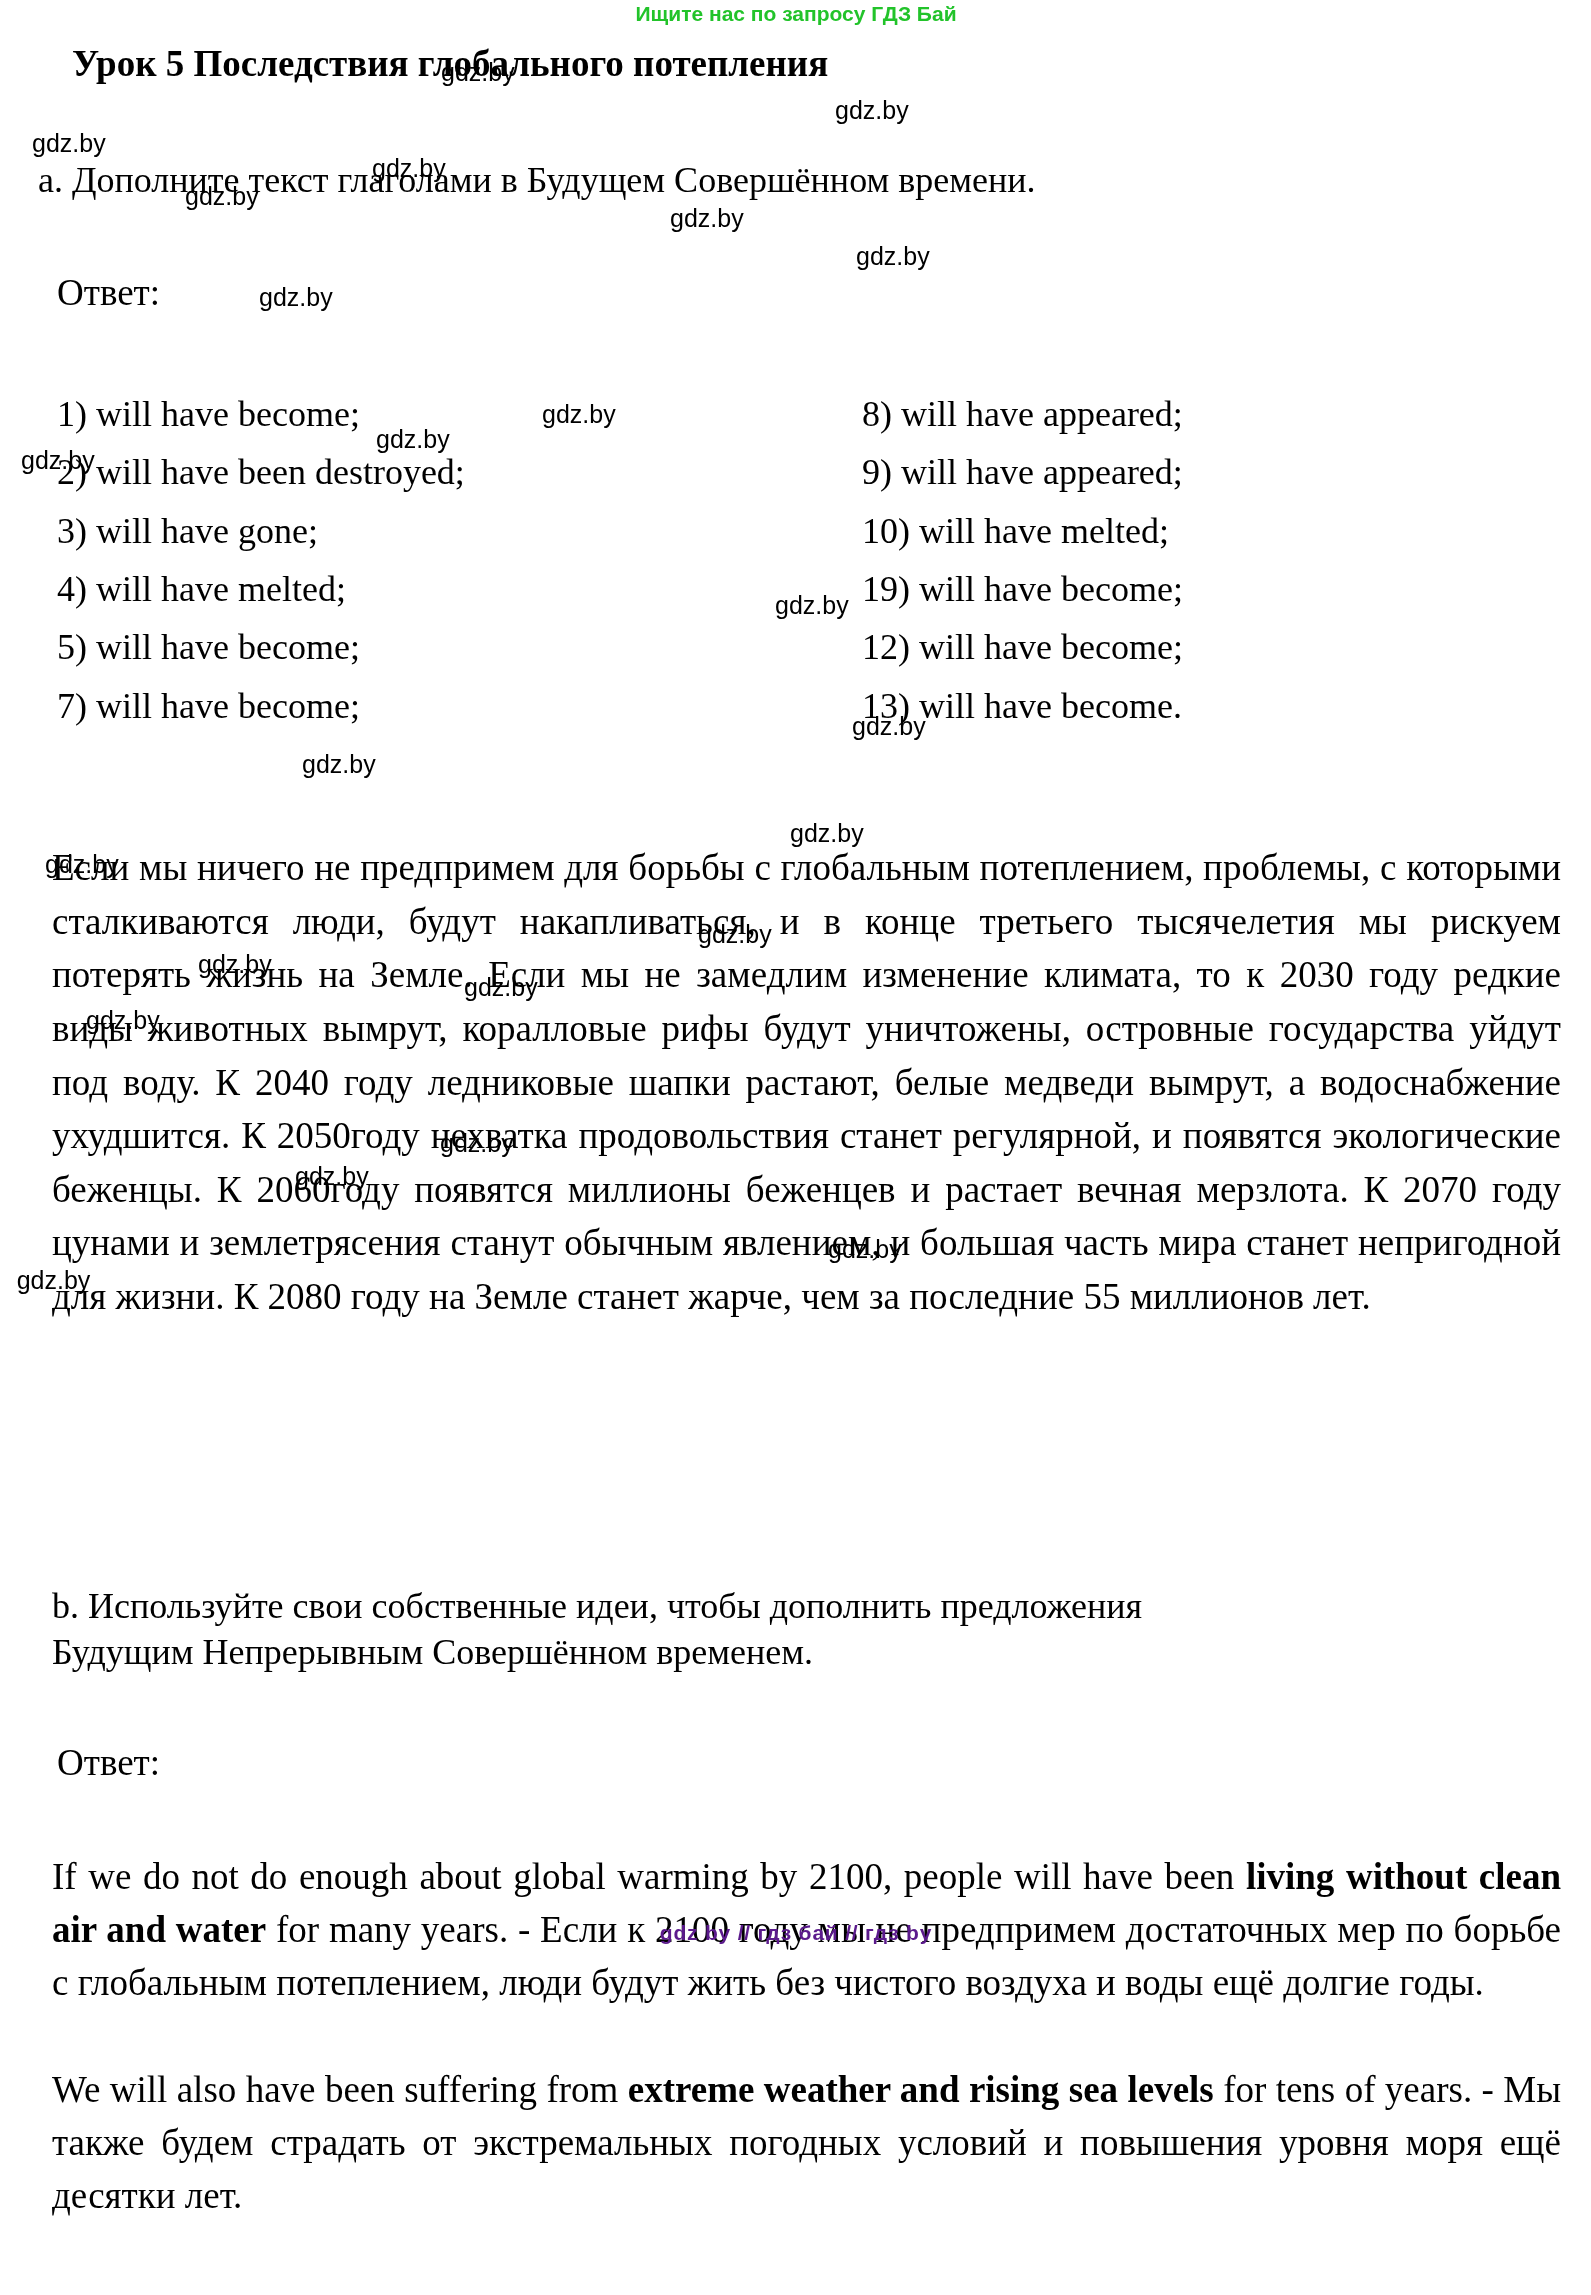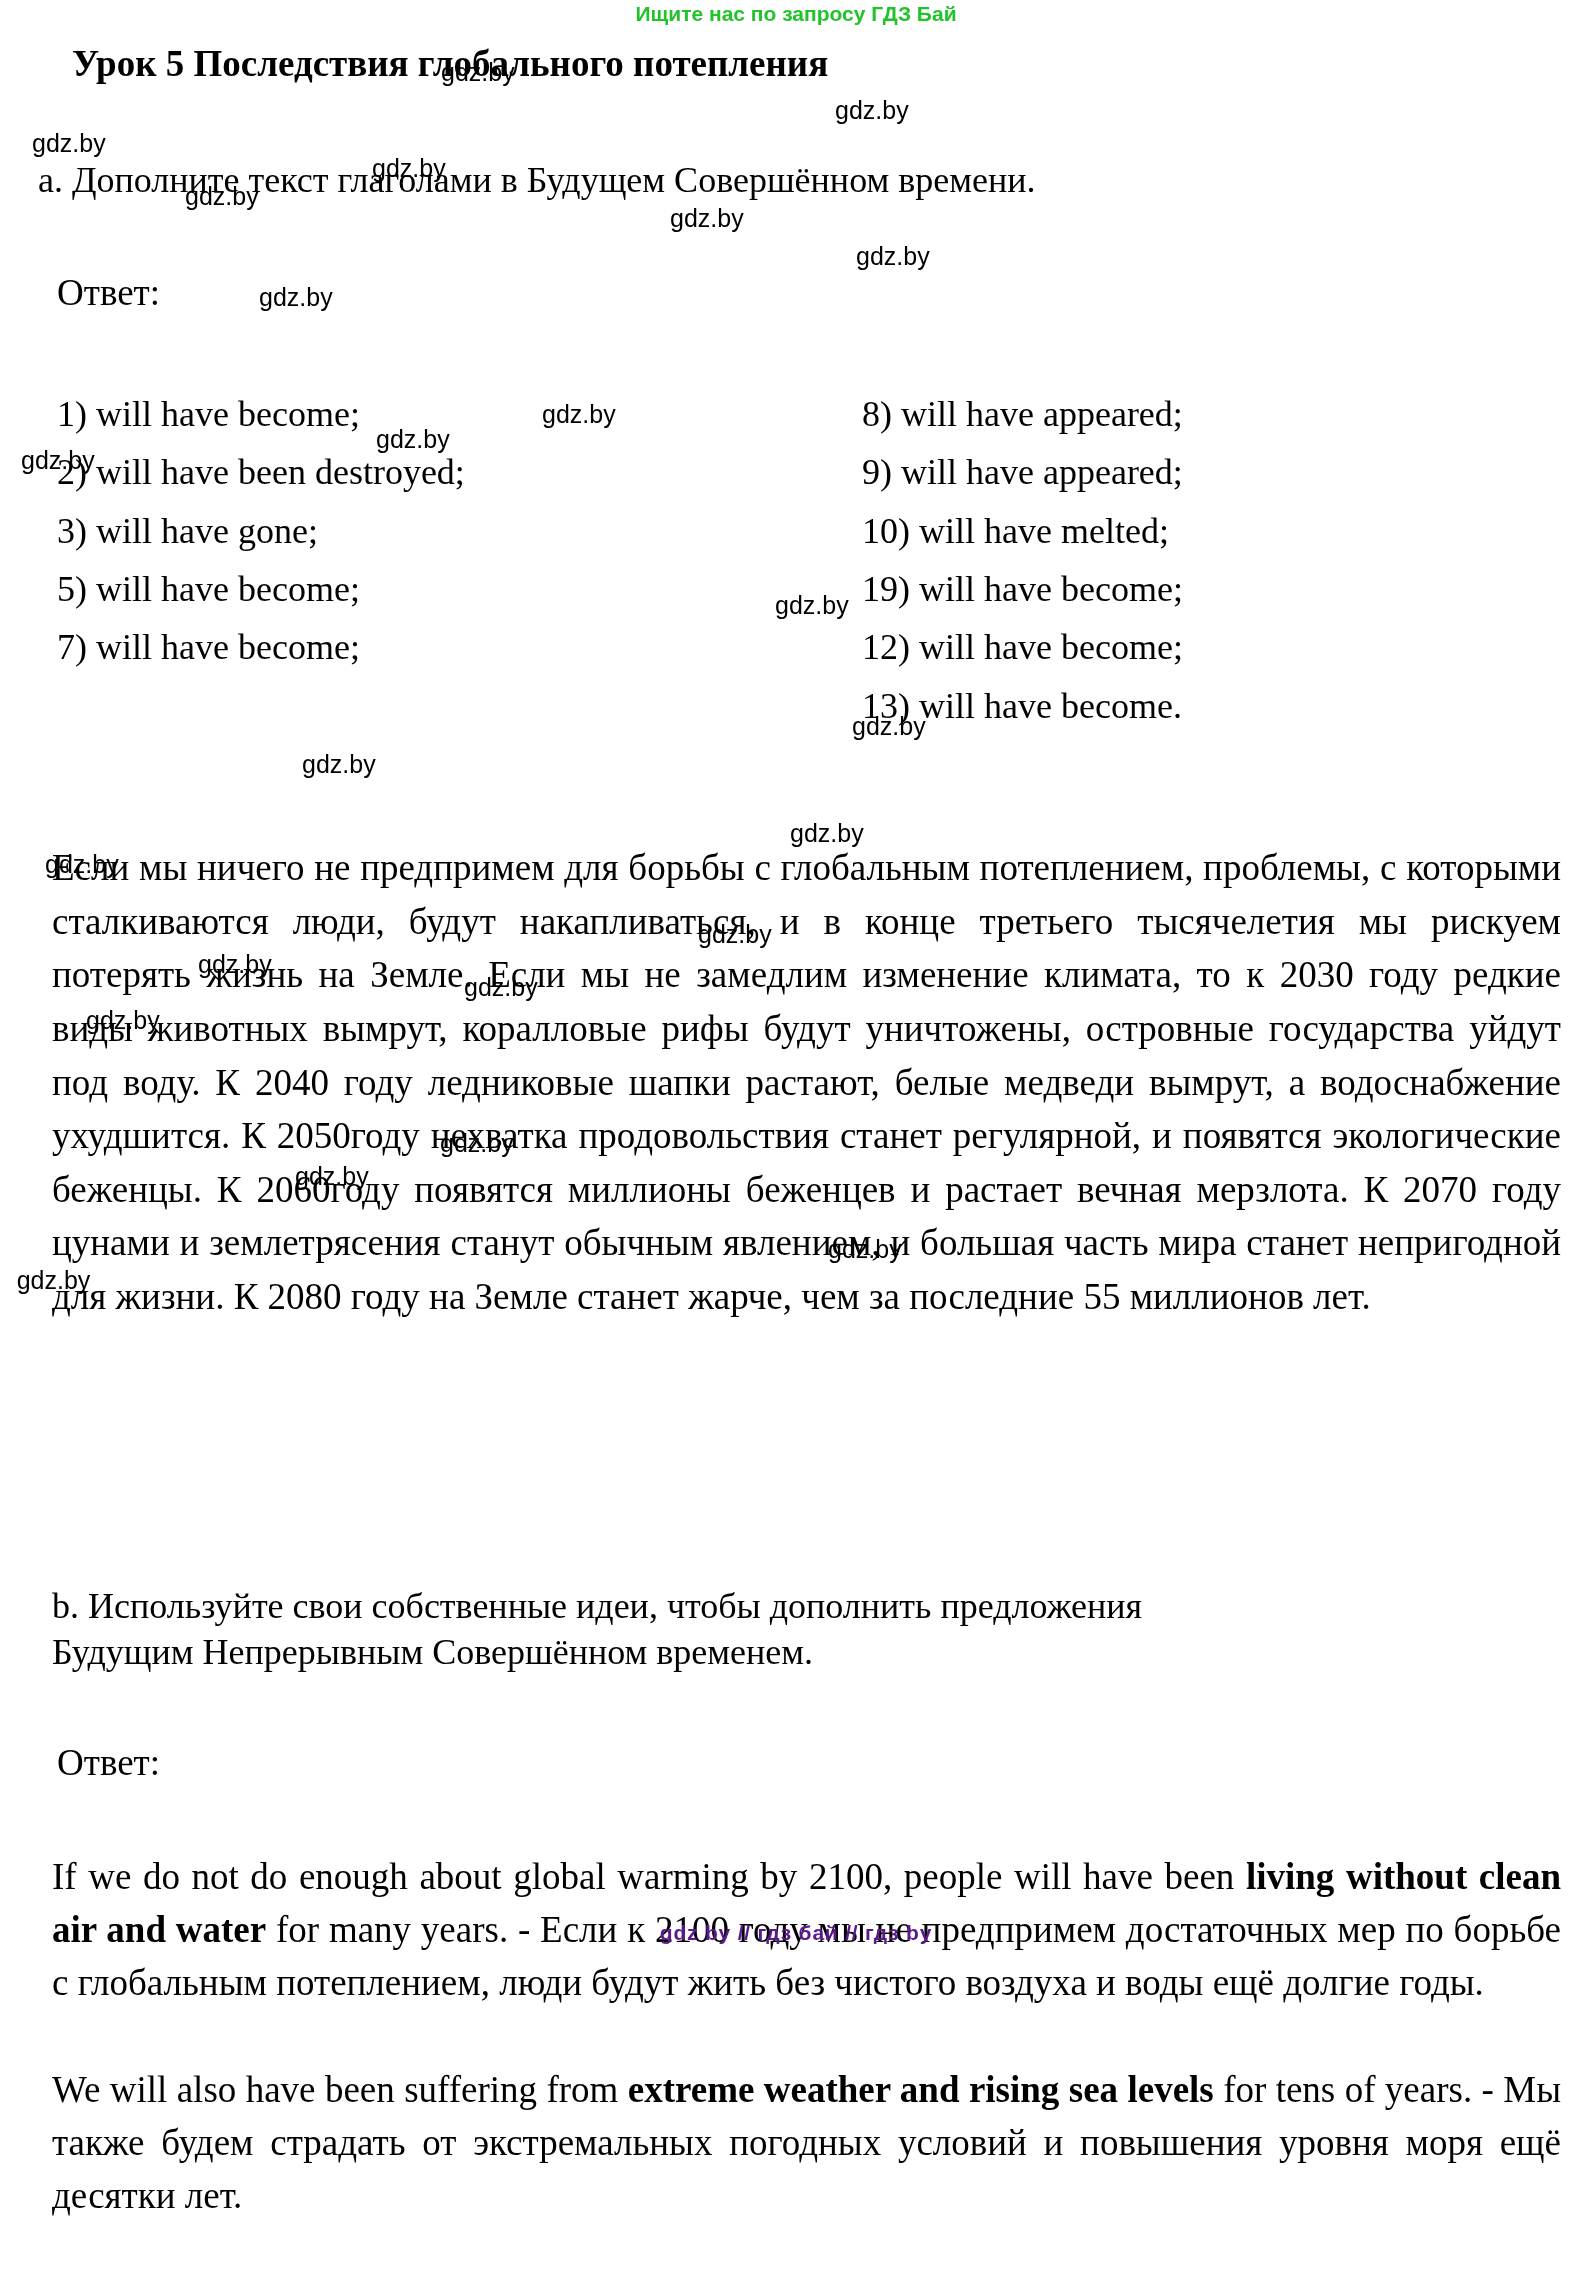--- a/index.html
+++ b/index.html
@@ -158,20 +158,21 @@
 
   <div class="instruction ins-a">a. Дополните текст глаголами в Будущем Совершённом времени.</div>
 
   <div class="answer-label ans-a">Ответ:</div>
 
   <div class="answers">
     <div class="col col-left">
       <div class="ans-item">1) will have become;</div>
       <div class="ans-item">2) will have been destroyed;</div>
       <div class="ans-item">3) will have gone;</div>
+      <div class="ans-item">4) will have melted;</div>
       <div class="ans-item">5) will have become;</div>
       <div class="ans-item">7) will have become;</div>
     </div>
     <div class="col col-right">
       <div class="ans-item">8) will have appeared;</div>
       <div class="ans-item">9) will have appeared;</div>
       <div class="ans-item">10) will have melted;</div>
       <div class="ans-item">19) will have become;</div>
       <div class="ans-item">12) will have become;</div>
       <div class="ans-item">13) will have become.</div>

